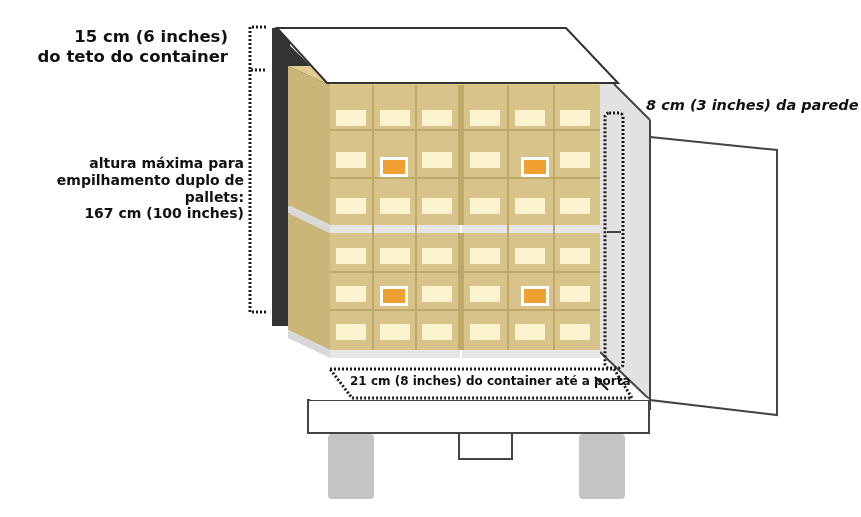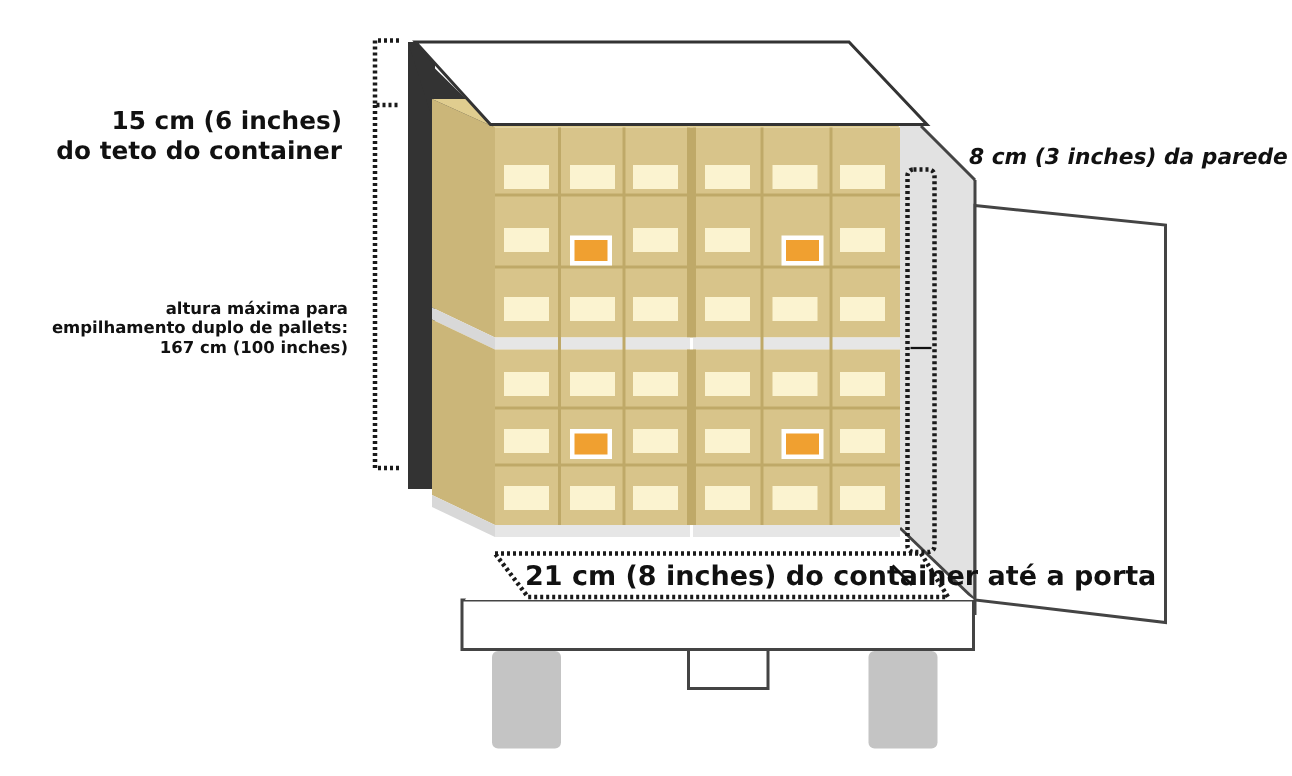--- a/index.html
+++ b/index.html
@@ -1,23 +1,23 @@
 <!DOCTYPE html>
 <html><head>
 <meta charset="utf-8">
 <style>
   html, body { margin:0; padding:0; background:#ffffff; }
   body { width:861px; height:517px; position:relative; overflow:hidden;
          font-family:"DejaVu Sans","Liberation Sans",sans-serif; }
   .lbl { position:absolute; font-weight:bold; color:#111; line-height:1.2; }
-  .right { text-align:right;margin-top:44px; }
+  .right { text-align:right; }
   #lbl-top { left:20px; top:27px; width:208px; font-size:16.5px; }
-  #lbl-height { left:4px; top:155px; width:228px; font-size:11px; }
+  #lbl-height { left:16px; top:155px; width:228px; font-size:14px; }
   #lbl-wall { left:646px; top:97px; font-size:14.5px; white-space:nowrap;font-style:italic; }
-  #lbl-door { left:350px; top:374px; font-size:18px; white-space:nowrap; }
+  #lbl-door { left:350px; top:374px; font-size:12px; white-space:nowrap; }
   svg { position:absolute; left:0; top:0; }
 </style>
 </head>
 <body>
 
 <svg width="861" height="517" viewBox="0 0 861 517">
 
   <rect x="328" y="434" width="46" height="65" rx="4" fill="#c4c4c4"></rect>
   <rect x="579" y="434" width="46" height="65" rx="4" fill="#c4c4c4"></rect>
 

